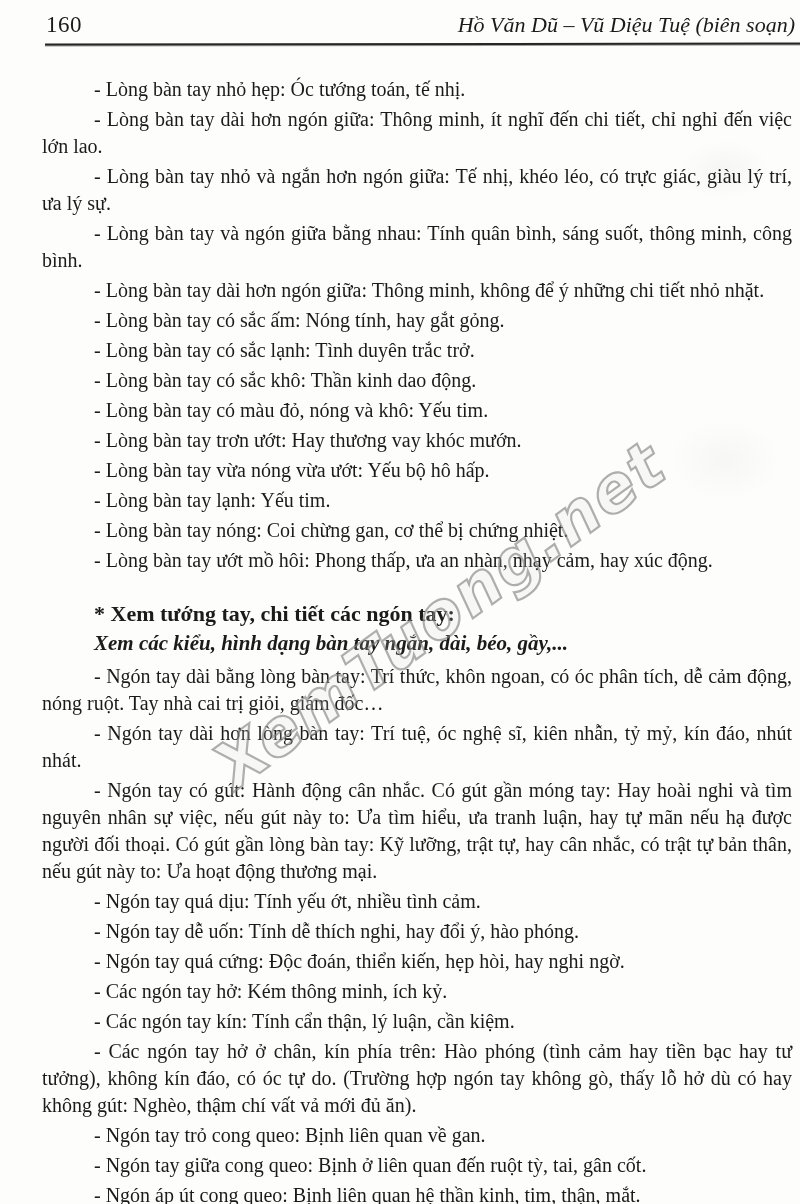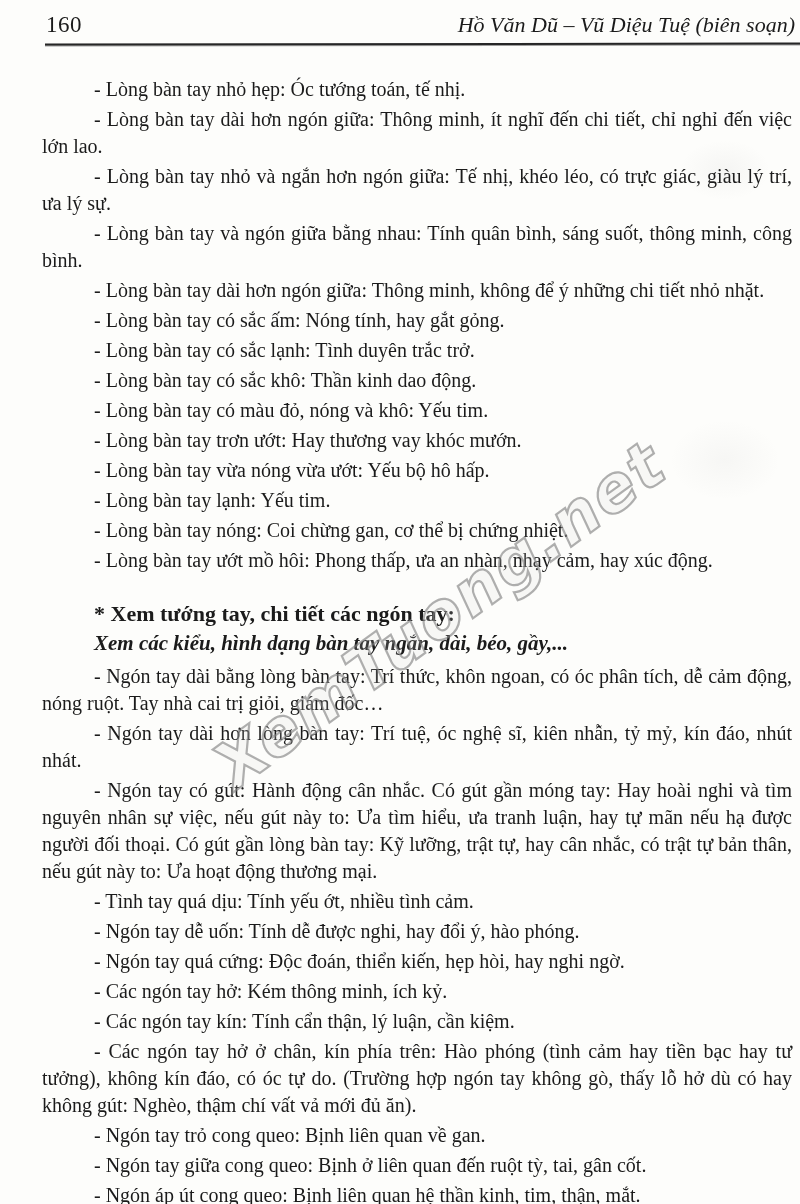--- a/index.html
+++ b/index.html
@@ -131,22 +131,22 @@
       <p class="para">- Lòng bàn tay lạnh: Yếu tim.</p>
       <p class="para">- Lòng bàn tay nóng: Coi chừng gan, cơ thể bị chứng nhiệt.</p>
       <p class="para">- Lòng bàn tay ướt mồ hôi: Phong thấp, ưa an nhàn, nhạy cảm, hay xúc động.</p>
     </div>
   <div class="section-heading">* Xem tướng tay, chi tiết các ngón tay:</div>
   <div class="section-subheading">Xem các kiểu, hình dạng bàn tay ngắn, dài, béo, gầy,...</div>
   <div>
       <p class="para">- Ngón tay dài bằng lòng bàn tay: Trí thức, khôn ngoan, có óc phân tích, dễ cảm động, nóng ruột. Tay nhà cai trị giỏi, giám đốc…</p>
       <p class="para">- Ngón tay dài hơn lòng bàn tay: Trí tuệ, óc nghệ sĩ, kiên nhẫn, tỷ mỷ, kín đáo, nhút nhát.</p>
       <p class="para">- Ngón tay có gút: Hành động cân nhắc. Có gút gần móng tay: Hay hoài nghi và tìm nguyên nhân sự việc, nếu gút này to: Ưa tìm hiểu, ưa tranh luận, hay tự mãn nếu hạ được người đối thoại. Có gút gần lòng bàn tay: Kỹ lưỡng, trật tự, hay cân nhắc, có trật tự bản thân, nếu gút này to: Ưa hoạt động thương mại.</p>
-      <p class="para">- Tình tay quá dịu: Tính yếu ớt, nhiều tình cảm.</p>
-      <p class="para">- Ngón tay dễ uốn: Tính dễ được nghi, hay đổi ý, hào phóng.</p>
+      <p class="para">- Ngón tay quá dịu: Tính yếu ớt, nhiều tình cảm.</p>
+      <p class="para">- Ngón tay dễ uốn: Tính dễ thích nghi, hay đổi ý, hào phóng.</p>
       <p class="para">- Ngón tay quá cứng: Độc đoán, thiển kiến, hẹp hòi, hay nghi ngờ.</p>
       <p class="para">- Các ngón tay hở: Kém thông minh, ích kỷ.</p>
       <p class="para">- Các ngón tay kín: Tính cẩn thận, lý luận, cần kiệm.</p>
       <p class="para">- Các ngón tay hở ở chân, kín phía trên: Hào phóng (tình cảm hay tiền bạc hay tư tưởng), không kín đáo, có óc tự do. (Trường hợp ngón tay không gò, thấy lỗ hở dù có hay không gút: Nghèo, thậm chí vất vả mới đủ ăn).</p>
       <p class="para">- Ngón tay trỏ cong queo: Bịnh liên quan về gan.</p>
       <p class="para">- Ngón tay giữa cong queo: Bịnh ở liên quan đến ruột tỳ, tai, gân cốt.</p>
       <p class="para">- Ngón áp út cong queo: Bịnh liên quan hệ thần kinh, tim, thận, mắt.</p>
     </div>
 </div>
 

